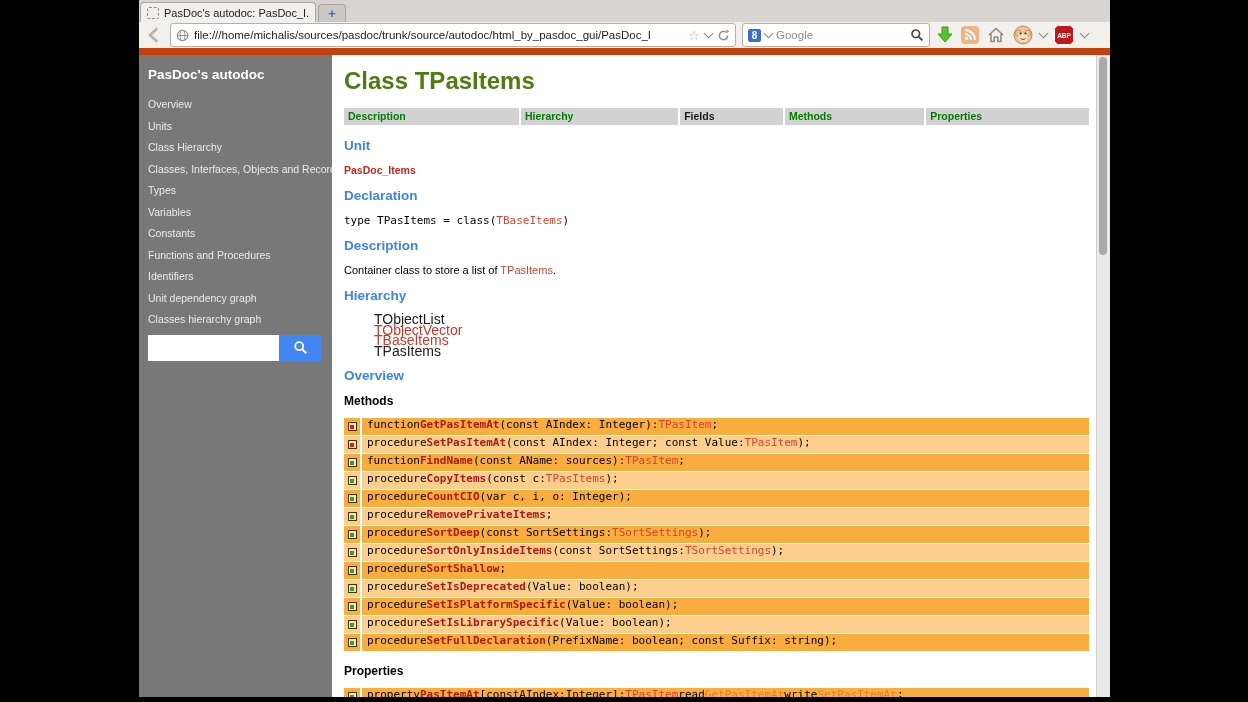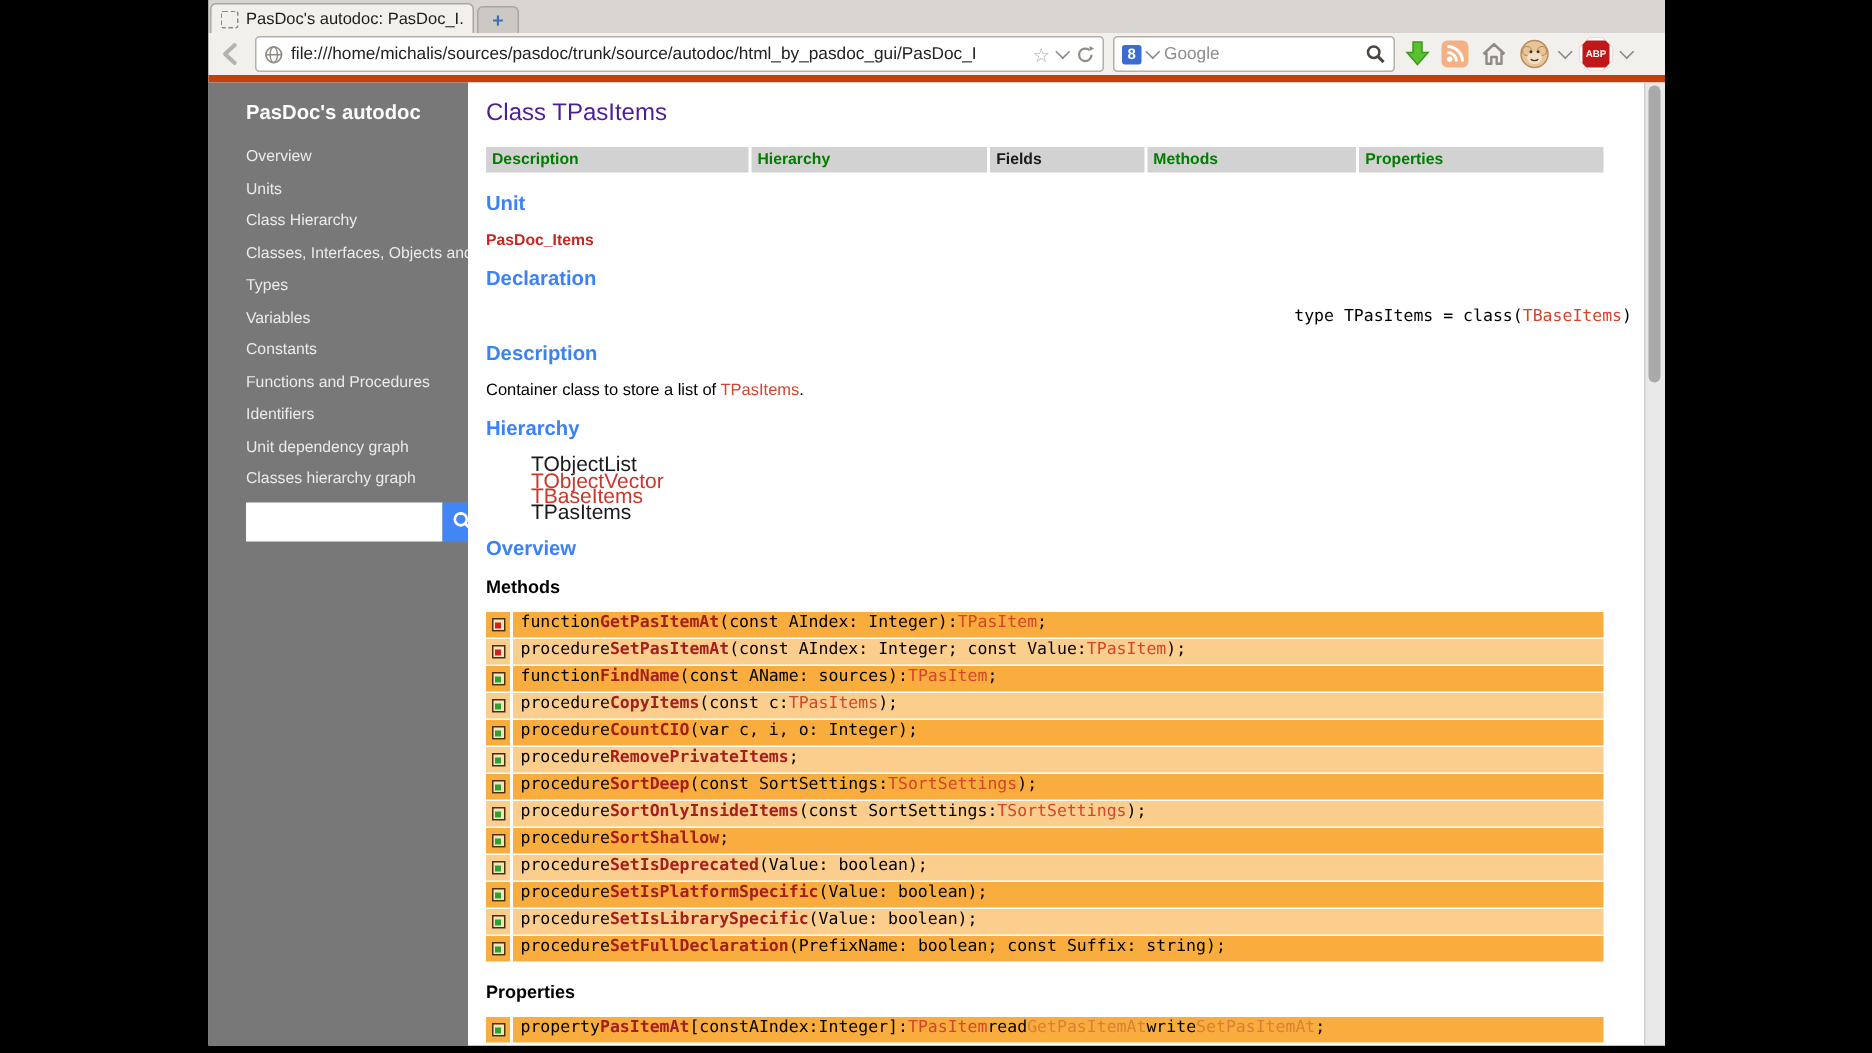--- a/index.html
+++ b/index.html
@@ -10,57 +10,57 @@
   
   .tabbar{height:22px;background:#d8d4d1;display:flex;align-items:flex-end;flex:none;}
   .tab{height:20px;width:176px;background:#f2f0ed;border:1px solid #a9a5a0;border-bottom:none;
     border-radius:4px 4px 0 0;display:flex;align-items:center;padding:0 6px;gap:5px;box-sizing:border-box;margin-left:1px;}
   .favicon{width:10px;height:10px;border:1px dashed #8a8a8a;border-radius:2px;flex:none;}
   .tab-title{font-size:11px;color:#1c1c1c;white-space:nowrap;overflow:hidden;}
   .newtab{height:17px;width:26px;background:#ccc8c4;border:1px solid #a9a5a0;border-bottom:none;
     border-radius:4px 4px 0 0;margin-left:2px;display:flex;align-items:center;justify-content:center;
     color:#3f6fb5;font-size:13px;font-weight:bold;}
   
-  .toolbar{height:33px;background:#f2f0ed;border-bottom:5px solid #c2410c;display:flex;
+  .toolbar{height:33px;background:#f2f0ed;border-bottom:7px solid #c2410c;display:flex;
     align-items:center;padding:0 5px;gap:6px;flex:none;box-sizing:border-box;}
   .iconbtn{display:flex;align-items:center;justify-content:center;flex:none;}
   .chevron{width:6px;height:6px;border-right:1.5px solid #8a8686;border-bottom:1.5px solid #8a8686;transform:rotate(45deg);margin-top:-3px;flex:none;}
   .urlbar{flex:none;width:566px;height:24px;background:#fff;border:1px solid #b3afaa;border-radius:3px;
     display:flex;align-items:center;padding:0 5px;gap:5px;box-sizing:border-box;}
   .urltext{flex:1;font-size:11.5px;color:#222;white-space:nowrap;overflow:hidden;}
   .star{color:#b0aca7;font-size:13px;line-height:1;}
   .searchbar{flex:none;width:188px;height:24px;background:#fff;border:1px solid #b3afaa;border-radius:3px;
     display:flex;align-items:center;padding:0 5px;gap:4px;box-sizing:border-box;}
   .gfav{width:13px;height:13px;background:#3a6cd4;border-radius:2px;color:#fff;font-size:10px;font-weight:bold;
     display:flex;align-items:center;justify-content:center;flex:none;}
   .searchtext{flex:1;font-size:11.5px;color:#8c8c8c;}
   .abp{width:22px;height:22px;background:#c01818;color:#fff;font-size:6.5px;font-weight:bold;
     display:flex;align-items:center;justify-content:center;border:2px solid #fff;box-sizing:border-box;
     clip-path:polygon(30% 0,70% 0,100% 30%,100% 70%,70% 100%,30% 100%,0 70%,0 30%);}
   
   .content{flex:1;display:flex;min-height:0;}
-  .sidebar{width:173px;background:#787878;padding:10px 10px 0 25px;box-sizing:border-box;flex:none;}
+  .sidebar{width:193px;background:#787878;padding:10px 10px 0 9px;box-sizing:border-box;flex:none;}
   .sb-title{color:#fff;font-weight:bold;font-size:13.5px;margin:2px 0 16px 0;}
   .sb-item{color:#eceaea;font-size:10.5px;margin-bottom:9.5px;white-space:nowrap;cursor:pointer;}
   .sb-search{display:flex;margin-top:6px;}
   .sb-input{width:131px;height:26px;border:none;background:#fff;box-sizing:border-box;padding:0 4px;font-size:11px;}
   .sb-btn{width:50px;height:26px;background:#4285f4;border:none;display:flex;align-items:center;justify-content:center;}
   .main{flex:1;background:#fff;padding:9px 8px 0 12px;box-sizing:border-box;overflow:hidden;min-width:0;}
   .vscroll{width:13px;background:#e9e9e9;border-left:1px solid #cfcfcf;position:relative;flex:none;}
   .vthumb{position:absolute;left:2px;top:2px;width:8px;height:198px;background:#a9a9a9;border-radius:5px;}
   
-  h1.pgtitle{font-size:16px;font-weight:normal;margin:3px 0 13px 0;color:#4c1d95;}
+  h1.pgtitle{font-size:24px;font-weight:bold;margin:3px 0 13px 0;color:#4d7c0f;}
   .navtable{display:flex;gap:2px;margin-bottom:13px;width:745px;}
   .navcell{background:#d2d2d2;font-size:10.5px;font-weight:bold;padding:2px 4px;box-sizing:border-box;height:17px;}
   .navcell.link{color:#007d00;cursor:pointer;}
   .navcell.plain{color:#1a1a1a;}
   h2.sect{font-size:13.5px;font-weight:bold;margin:0 0 11px 0;color:#3b82f6;}
   h3.subsect{font-size:12px;font-weight:bold;margin:0 0 10px 0;color:#000;}
   .unitlink{font-size:10.5px;font-weight:bold;color:#c6271f;margin-bottom:12px;cursor:pointer;}
-  .codeline{font-family:"DejaVu Sans Mono","Liberation Mono",monospace;font-size:11px;color:#000;margin-bottom:11px;text-align:right;}
+  .codeline{font-family:"DejaVu Sans Mono","Liberation Mono",monospace;font-size:11px;color:#000;margin-bottom:11px;}
   .desc{font-size:11px;color:#000;margin-bottom:12px;}
   .hier{margin:0 0 12px 30px;font-size:14px;line-height:10.5px;}
   .hier .plain{color:#1a1a1a;}
   .hier .link{color:#cb372b;cursor:pointer;}
   .c-k{color:#000;}
   .c-n{color:#a51d1d;font-weight:bold;cursor:pointer;}
   .c-l{color:#d5442c;cursor:pointer;}
   .c-o{color:#dc7f35;cursor:pointer;}
   .mtable{width:745px;margin-bottom:13px;}
   .m-row{display:flex;gap:2px;margin-bottom:1px;height:17px;}

